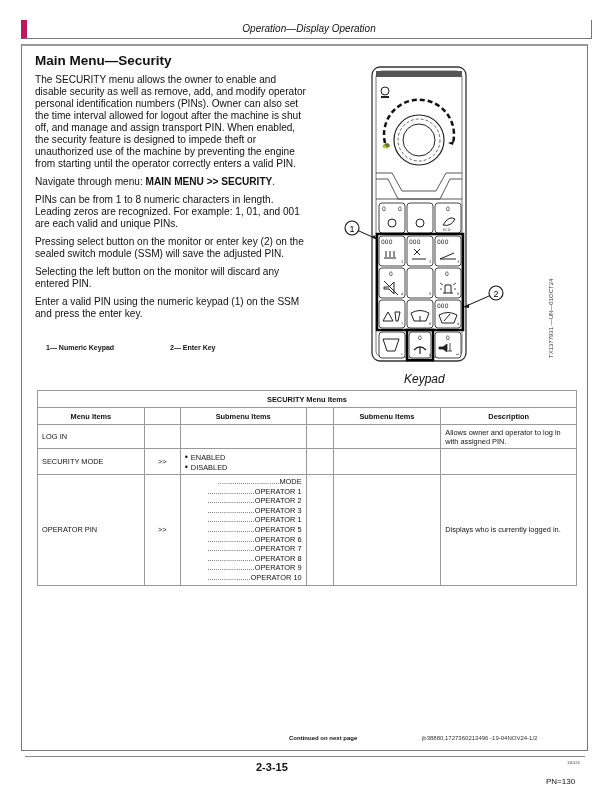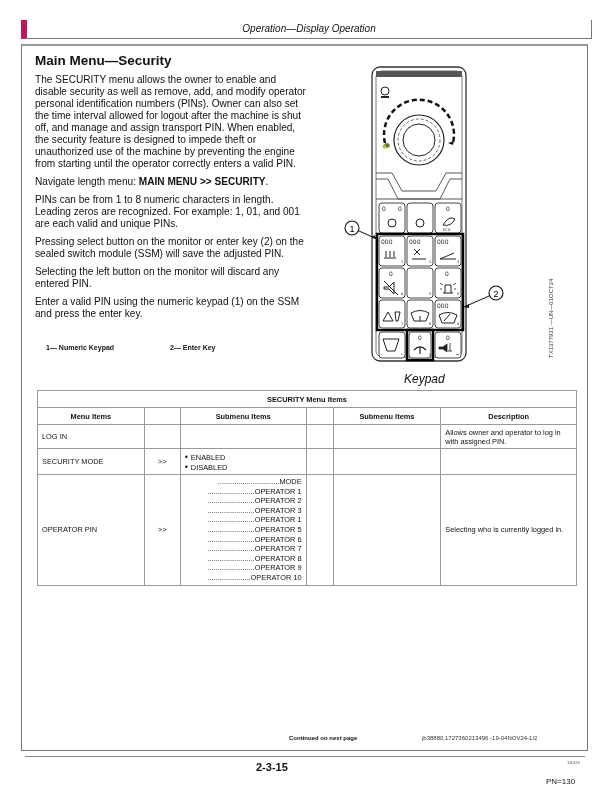--- a/index.html
+++ b/index.html
@@ -36,21 +36,21 @@
 <div class="hdr">
   <span>Operation—Display Operation</span>
 </div>
 
 <div class="frame"></div>
 
 <div class="title">Main Menu—Security</div>
 
 <div class="body-text">
   <p>The SECURITY menu allows the owner to enable and disable security as well as remove, add, and modify operator personal identification numbers (PINs). Owner can also set the time interval allowed for logout after the machine is shut off, and manage and assign transport PIN. When enabled, the security feature is designed to impede theft or unauthorized use of the machine by preventing the engine from starting until the operator correctly enters a valid PIN.</p>
-  <p><span>Navigate length menu: </span><b>MAIN MENU &gt;&gt; SECURITY</b><span>.</span></p>
+  <p><span>Navigate through menu: </span><b>MAIN MENU &gt;&gt; SECURITY</b><span>.</span></p>
   <p>PINs can be from 1 to 8 numeric characters in length. Leading zeros are recognized. For example: 1, 01, and 001 are each valid and unique PINs.</p>
   <p>Pressing select button on the monitor or enter key (2) on the sealed switch module (SSM) will save the adjusted PIN.</p>
   <p>Selecting the left button on the monitor will discard any entered PIN.</p>
   <p>Enter a valid PIN using the numeric keypad (1) on the SSM and press the enter key.</p>
 </div>
 
 <div class="legend" style="left:46px;">1— Numeric Keypad</div>
 <div class="legend" style="left:170px;">2— Enter Key</div>
 
 <div class="keypad">
@@ -215,21 +215,21 @@
       <div><span>.......................</span><span>OPERATOR 1</span></div>
       <div><span>.......................</span><span>OPERATOR 5</span></div>
       <div><span>.......................</span><span>OPERATOR 6</span></div>
       <div><span>.......................</span><span>OPERATOR 7</span></div>
       <div><span>.......................</span><span>OPERATOR 8</span></div>
       <div><span>.......................</span><span>OPERATOR 9</span></div>
       <div><span>.....................</span><span>OPERATOR 10</span></div>
     </td>
     <td></td>
     <td></td>
-    <td>Selecting who is currently logged in.</td>
+    <td>Displays who is currently logged in.</td>
   </tr>
 </tbody>
   </table>
 
 <div class="cont">Continued on next page</div>
 <div class="ref">jb38880,1727360213496 -19-04NOV24-1/2</div>
 <div class="footline"></div>
 <div class="pagenum">2-3-15</div>
 <div class="small">111524</div>
 <div class="pn">PN=130</div>

